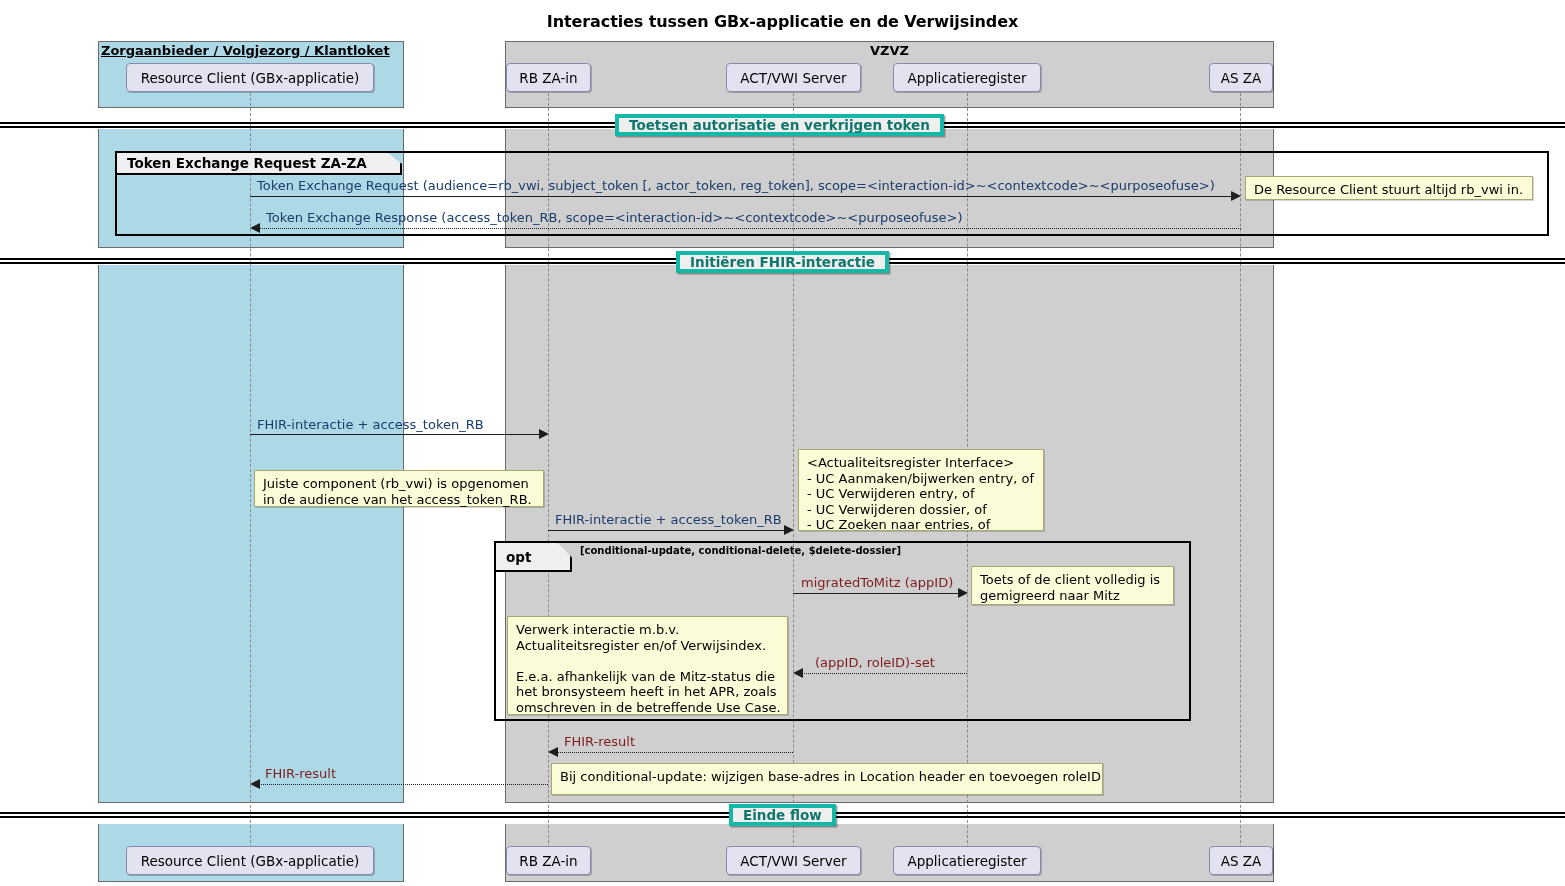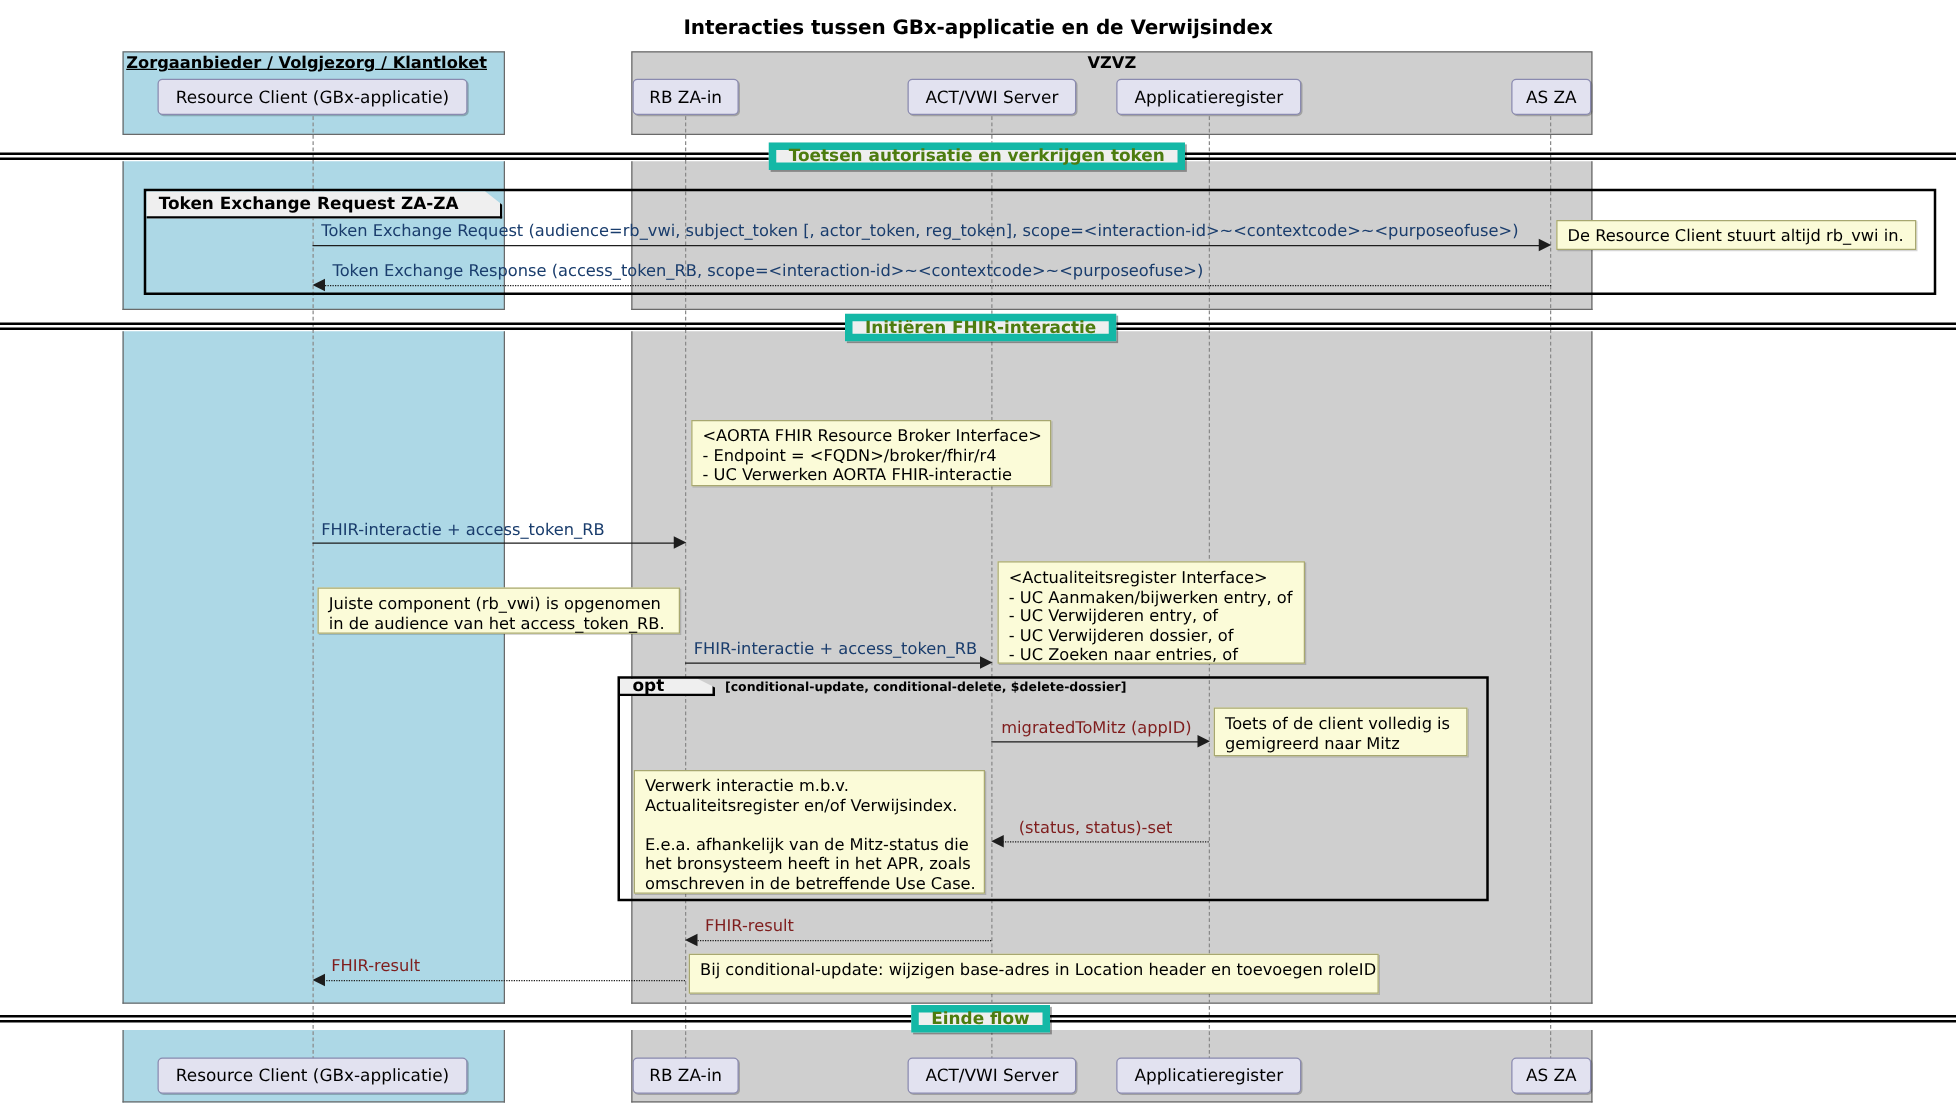--- a/index.html
+++ b/index.html
@@ -70,28 +70,28 @@
 
   
   .divider-lines {
     height: 6px;
     border-top: 2px solid #000000;
     border-bottom: 2px solid #000000;
     box-sizing: border-box;
   }
   .divider-label {
     background: #EFEFEF;
-    border: 6px solid #14b8a6;
+    border: 4px solid #14b8a6;
     box-sizing: border-box;
     display: flex;
     align-items: center;
     justify-content: center;
     font-size: 13.5px;
     font-weight: bold;
-    color: #4d7c0f;
+    color: #0f766e;
     white-space: nowrap;
     padding: 0 10px;
     box-shadow: 1.5px 1.5px 0 rgba(0,0,0,0.35);
   }
 
   
   .fragment {
     border: 2px solid #000000;
     box-sizing: border-box;
     background: transparent;
@@ -211,26 +211,20 @@
   </div>
 
   <div class="abs msg-label link" style="left:266px; top:210px;">Token Exchange Response (access_token_RB, scope=&lt;interaction-id&gt;~&lt;contextcode&gt;~&lt;purposeofuse&gt;)</div>
   <div class="abs msg-line dotted" style="left:256px; top:228px; width:985px;"></div>
   <div class="abs arrowhead-l" style="left:250px; top:223px;"></div>
 
   <div class="abs divider-lines" style="left:0px; top:258px; width:1565px;"></div>
   <div class="abs divider-label" style="left:676px; top:251px; height:22px;">Initiëren FHIR-interactie</div>
 
 
-  <div class="note-wrap" style="left:553px; top:336px;">
-    <div class="note" style="position:relative; width:288px; height:53px;">&lt;AORTA FHIR Resource Broker Interface&gt;
-- Endpoint = &lt;FQDN&gt;/broker/fhir/r4
-- UC Verwerken AORTA FHIR-interactie</div>
-    <div class="fold"></div>
-  </div>
 
   <div class="abs msg-label link" style="left:257px; top:417px;">FHIR-interactie + access_token_RB</div>
   <div class="abs msg-line" style="left:250px; top:434px; width:290px;"></div>
   <div class="abs arrowhead-r" style="left:539px; top:429px;"></div>
 
   <div class="note-wrap" style="left:798px; top:449px;">
     <div class="note" style="position:relative; width:246px; height:82px;">&lt;Actualiteitsregister Interface&gt;
 - UC Aanmaken/bijwerken entry, of
 - UC Verwijderen entry, of
 - UC Verwijderen dossier, of
@@ -242,21 +236,21 @@
     <div class="note" style="position:relative; width:290px; height:37px;">Juiste component (rb_vwi) is opgenomen
 in de audience van het access_token_RB.</div>
     <div class="fold"></div>
   </div>
 
   <div class="abs msg-label link" style="left:555px; top:512px;">FHIR-interactie + access_token_RB</div>
   <div class="abs msg-line" style="left:548px; top:530px; width:237px;"></div>
   <div class="abs arrowhead-r" style="left:784px; top:525px;"></div>
 
   <div class="abs fragment" style="left:494px; top:541px; width:697px; height:180px;"></div>
-  <div class="abs fragment-tab narrow" style="left:496px; top:543px; height:14px; width:76px;">opt</div>
+  <div class="abs fragment-tab narrow" style="left:496px; top:543px; height:29px; width:76px;">opt</div>
   <div class="abs fragment-cond" style="left:580px; top:545px;">[conditional-update, conditional-delete, $delete-dossier]</div>
 
   <div class="abs msg-label" style="left:801px; top:575px;">migratedToMitz (appID)</div>
   <div class="abs msg-line" style="left:793px; top:593px; width:166px;"></div>
   <div class="abs arrowhead-r" style="left:958px; top:588px;"></div>
 
   <div class="note-wrap" style="left:971px; top:566px;">
     <div class="note" style="position:relative; width:203px; height:39px;">Toets of de client volledig is
 gemigreerd naar Mitz</div>
     <div class="fold"></div>
@@ -265,21 +259,21 @@
   <div class="note-wrap" style="left:507px; top:616px;">
     <div class="note" style="position:relative; width:281px; height:99px;">Verwerk interactie m.b.v.
 Actualiteitsregister en/of Verwijsindex.
 
 E.e.a. afhankelijk van de Mitz-status die
 het bronsysteem heeft in het APR, zoals
 omschreven in de betreffende Use Case.</div>
     <div class="fold"></div>
   </div>
 
-  <div class="abs msg-label" style="left:815px; top:655px;">(status, status)-set</div>
+  <div class="abs msg-label" style="left:815px; top:655px;">(appID, roleID)-set</div>
   <div class="abs msg-line dotted" style="left:799px; top:673px; width:168px;"></div>
   <div class="abs arrowhead-l" style="left:793px; top:668px;"></div>
 
   <div class="abs msg-label" style="left:564px; top:734px;">FHIR-result</div>
   <div class="abs msg-line dotted" style="left:554px; top:752px; width:239px;"></div>
   <div class="abs arrowhead-l" style="left:548px; top:747px;"></div>
 
   <div class="note-wrap" style="left:551px; top:763px;">
     <div class="note" style="position:relative; width:552px; height:32px;">Bij conditional-update: wijzigen base-adres in Location header en toevoegen roleID</div>
     <div class="fold"></div>

